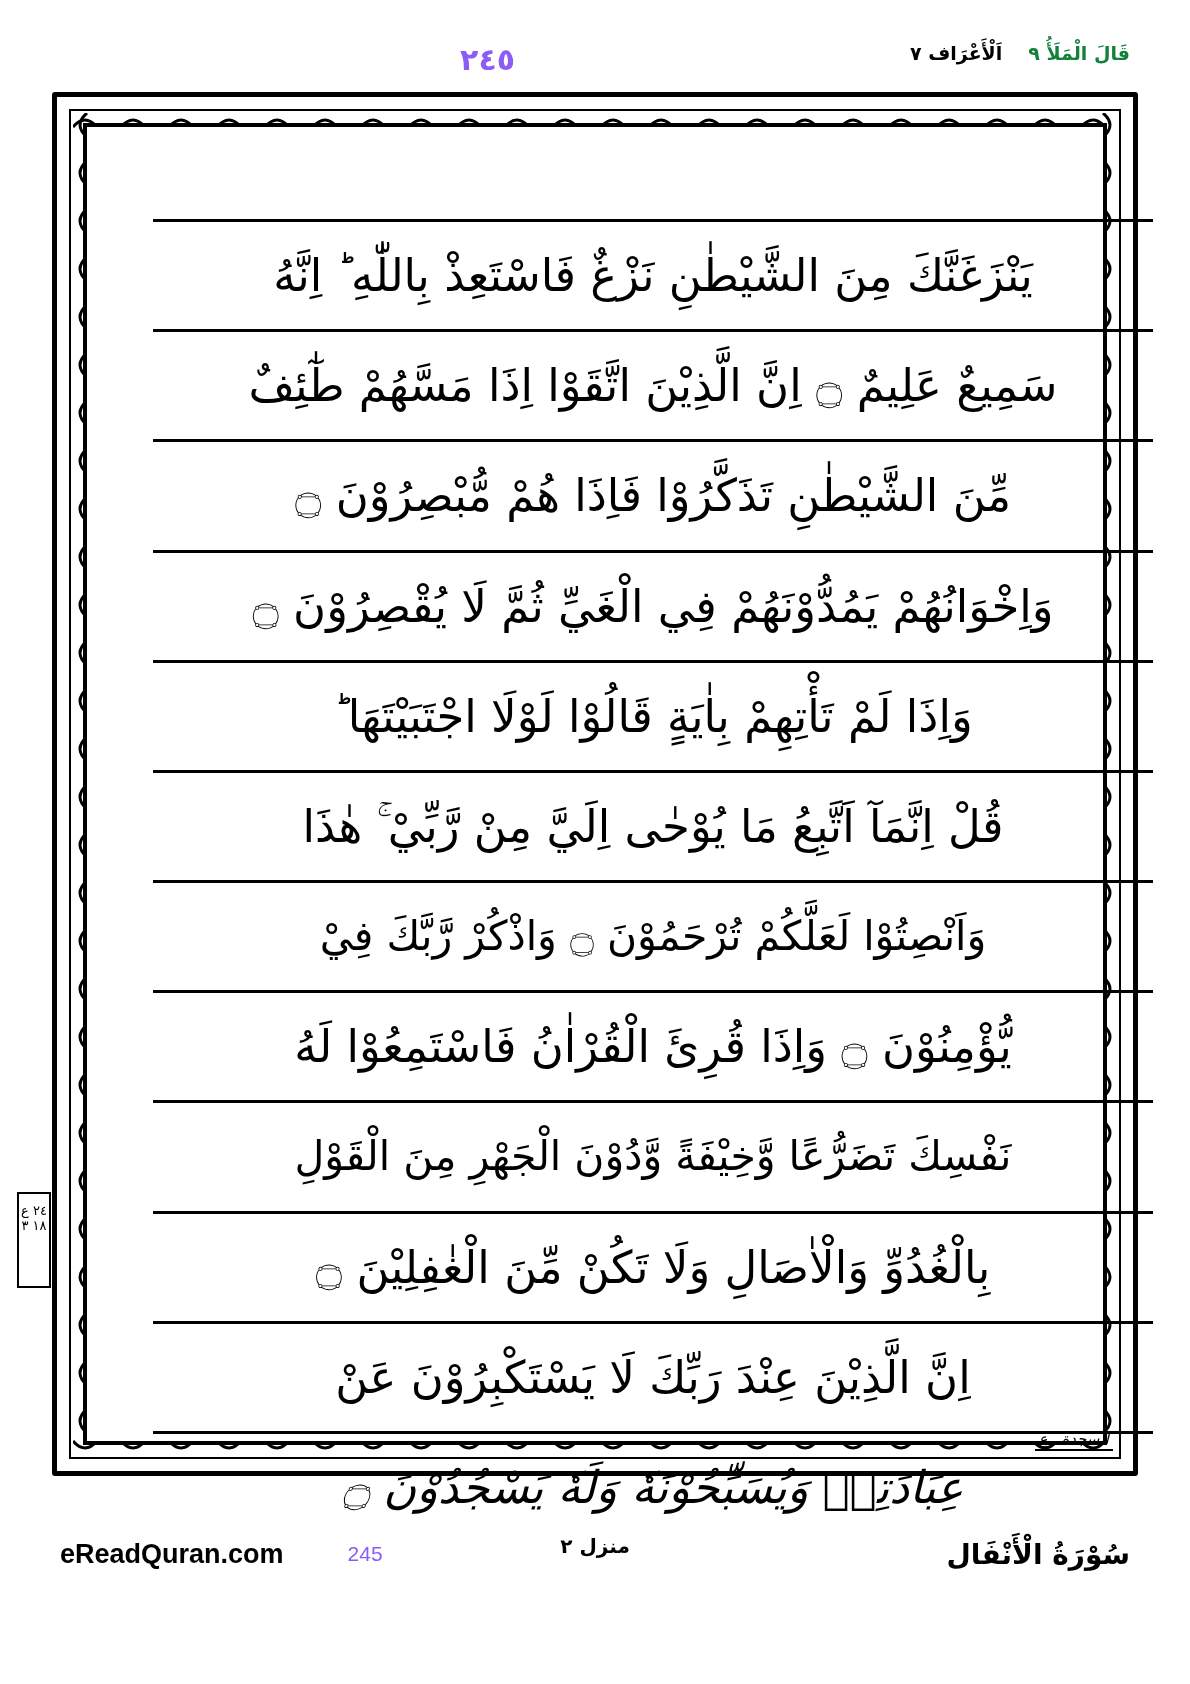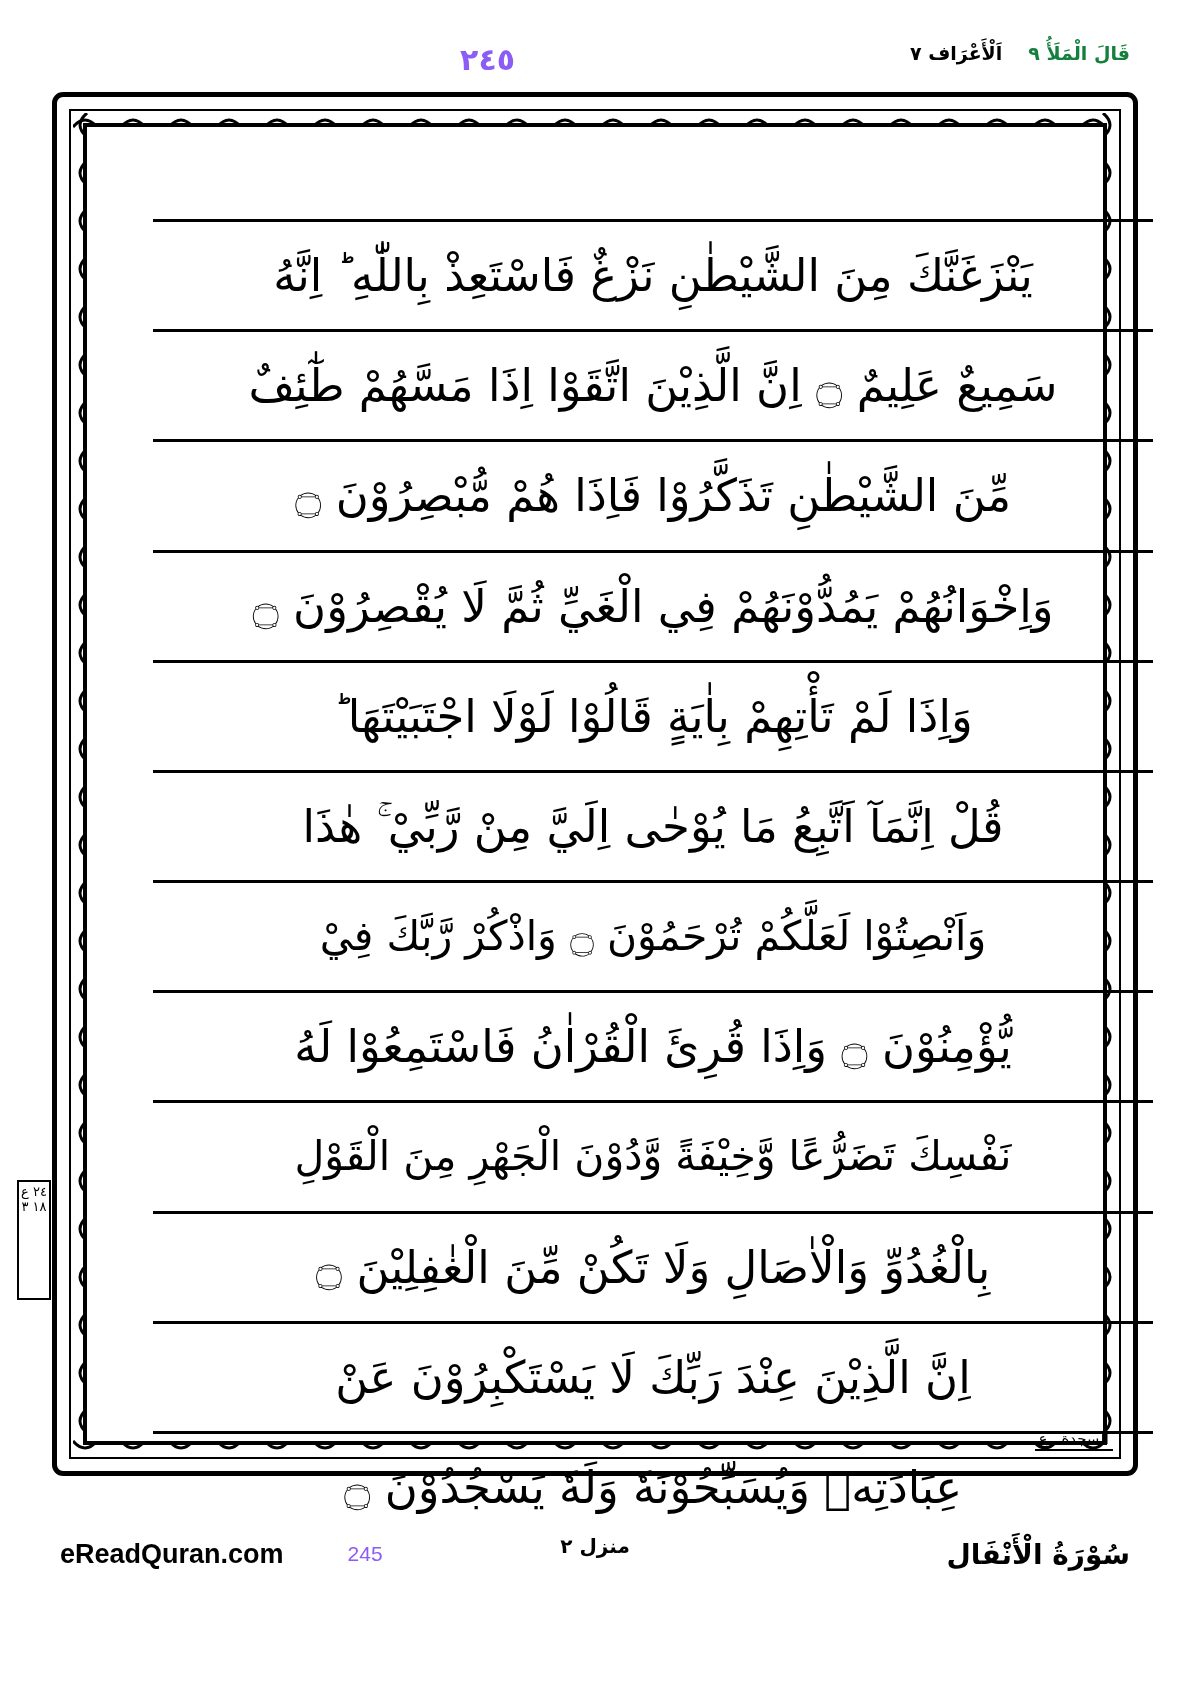--- a/index.html
+++ b/index.html
@@ -52,21 +52,21 @@
 
   
   .frame-outer {
     position: absolute;
     top: 92px;
     left: 52px;
     width: 1086px;
     height: 1384px;
     box-sizing: border-box;
     border: 5px solid #000;
-    border-radius: 11px;
+    border-radius: 3px;
     background: #fff;
   }
   .frame-mid {
     position: absolute;
     top: 12px;
     left: 12px;
     right: 12px;
     bottom: 12px;
     border: 2px solid #000;
     box-sizing: border-box;
@@ -109,21 +109,21 @@
     border-bottom: 3px solid #000;
     display: flex;
     align-items: center;
     justify-content: center;
     direction: rtl;
     padding: 0 6px;
     box-sizing: border-box;
     position: relative;
   }
   .qline:first-child { border-top: 3px solid #000; }
-  .qline:last-child { border-bottom: none; }
+  .qline:last-child { border-bottom: none; font-style: italic; }
   .qline .ar {
     font-family: "DejaVu Sans", sans-serif;
     font-size: 45px;
     line-height: 1.0;
     white-space: nowrap;
     color: #000;
     text-align: center;
     width: 100%;
     font-weight: 500;
     letter-spacing: 0.5px;
@@ -147,26 +147,26 @@
     top: 1180px;
     width: 40px;
     height: 120px;
     display: flex;
     align-items: center;
     justify-content: center;
   }
   .margin-box .mb-inner {
     border: 2px solid #000;
     width: 34px;
-    height: 120px;
+    height: 96px;
     font-size: 13px;
     line-height: 1.15;
     text-align: center;
     direction: rtl;
-    padding-top: 3px;
+    padding-top: 10px;
     box-sizing: border-box;
   }
 
   
   .page-footer {
     position: absolute;
     bottom: 108px;
     left: 60px;
     right: 60px;
     height: 44px;

